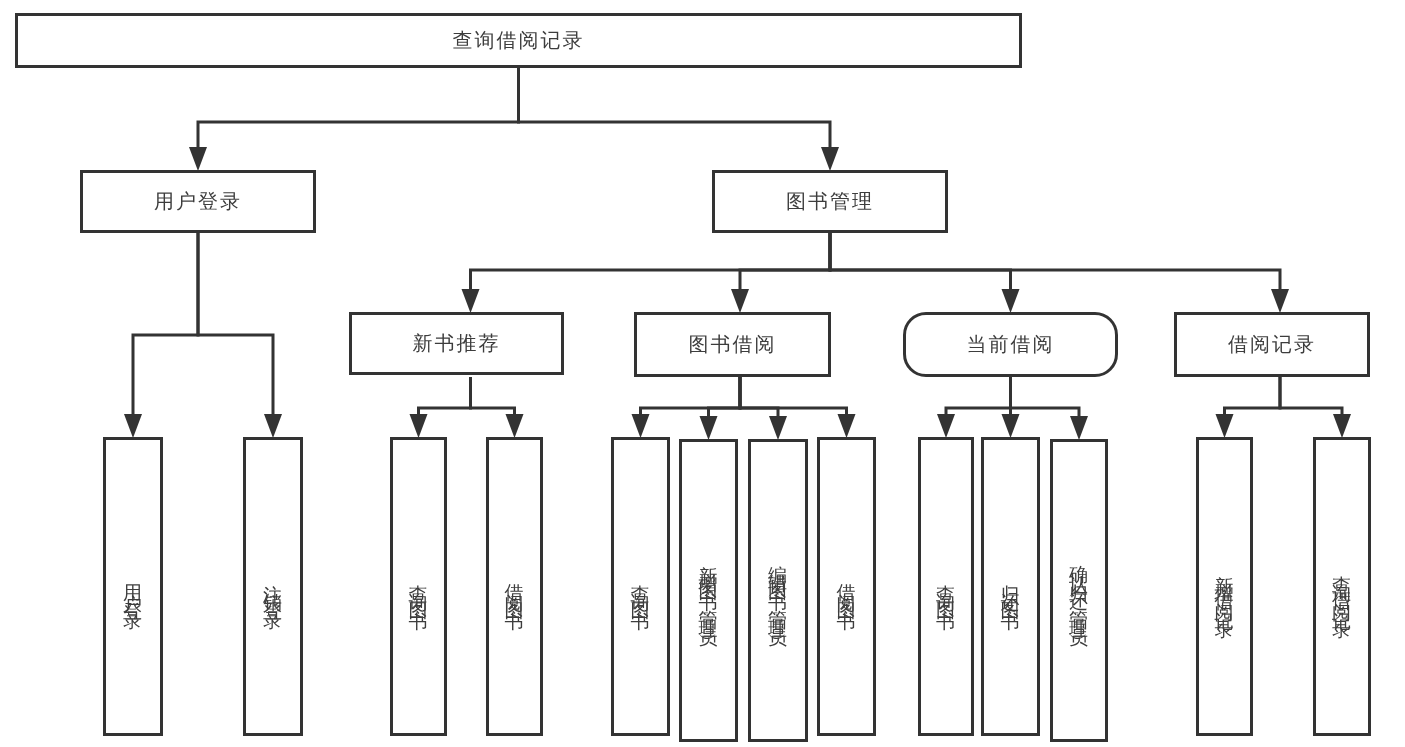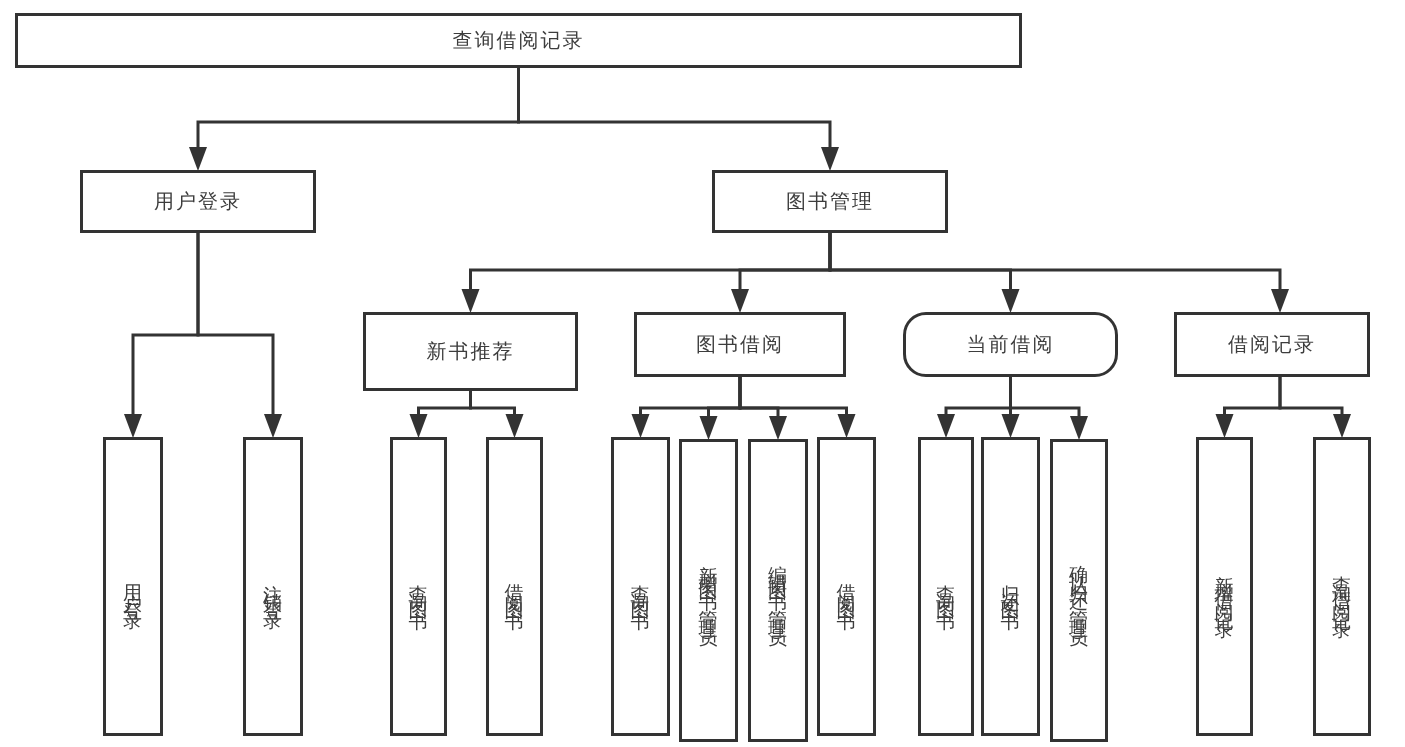--- a/index.html
+++ b/index.html
@@ -97,24 +97,24 @@
   <div id="nodes">
       <div class="node h" style="left: 15px; top: 13px; width: 1007px; height: 55px;">
         <span class="lbl">查询借阅记录</span>
       </div>
       <div class="node h" style="left: 80px; top: 170px; width: 236px; height: 63px;">
         <span class="lbl">用户登录</span>
       </div>
       <div class="node h" style="left: 712px; top: 170px; width: 236px; height: 63px; font-family: Liberation Serif, serif;">
         <span class="lbl">图书管理</span>
       </div>
-      <div class="node h" style="left: 363px; top: 312px; width: 215px; height: 79px;">
+      <div class="node h" style="left: 349px; top: 312px; width: 215px; height: 63px;">
         <span class="lbl">新书推荐</span>
       </div>
-      <div class="node h" style="left: 634px; top: 312px; width: 212px; height: 65px;">
+      <div class="node h" style="left: 634px; top: 312px; width: 197px; height: 65px;">
         <span class="lbl">图书借阅</span>
       </div>
       <div class="node h" style="left: 903px; top: 312px; width: 215px; height: 65px; border-radius: 23px;">
         <span class="lbl">当前借阅</span>
       </div>
       <div class="node h" style="left: 1174px; top: 312px; width: 196px; height: 65px;">
         <span class="lbl">借阅记录</span>
       </div>
       <div class="node v" style="left: 103px; top: 437px; width: 60px; height: 299px;">
         <span class="lbl">用户登录</span>

